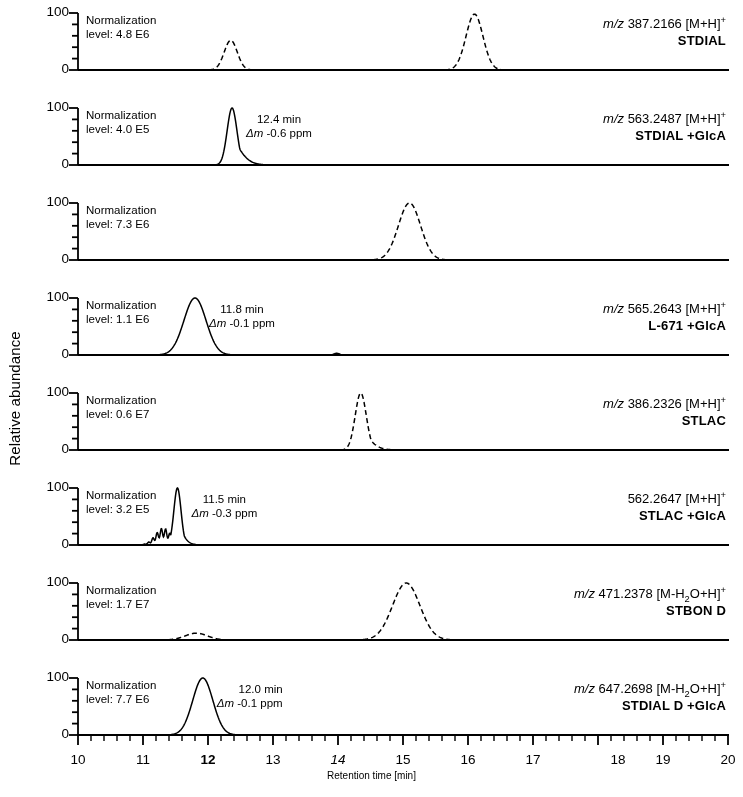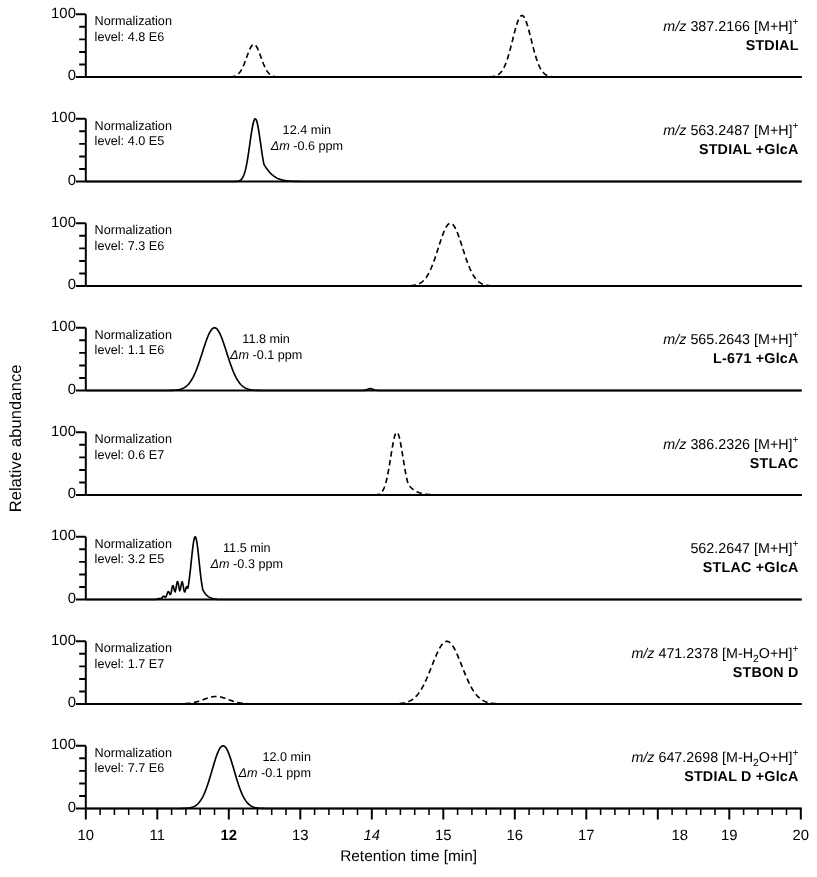--- a/index.html
+++ b/index.html
@@ -82,21 +82,21 @@
   }
   .ital {
     font-style: italic;
   }
   .axis-title {
     position: absolute;
     left: 0;
     width: 743px;
     top: 770px;
     text-align: center;
-    font-size: 14px;
+    font-size: 10px;
   }
   .ticklabels {
     position: absolute;
     left: 0;
     width: 743px;
     top: 752px;
     height: 16px;
   }
   .ticklabels span {
     position: absolute;

